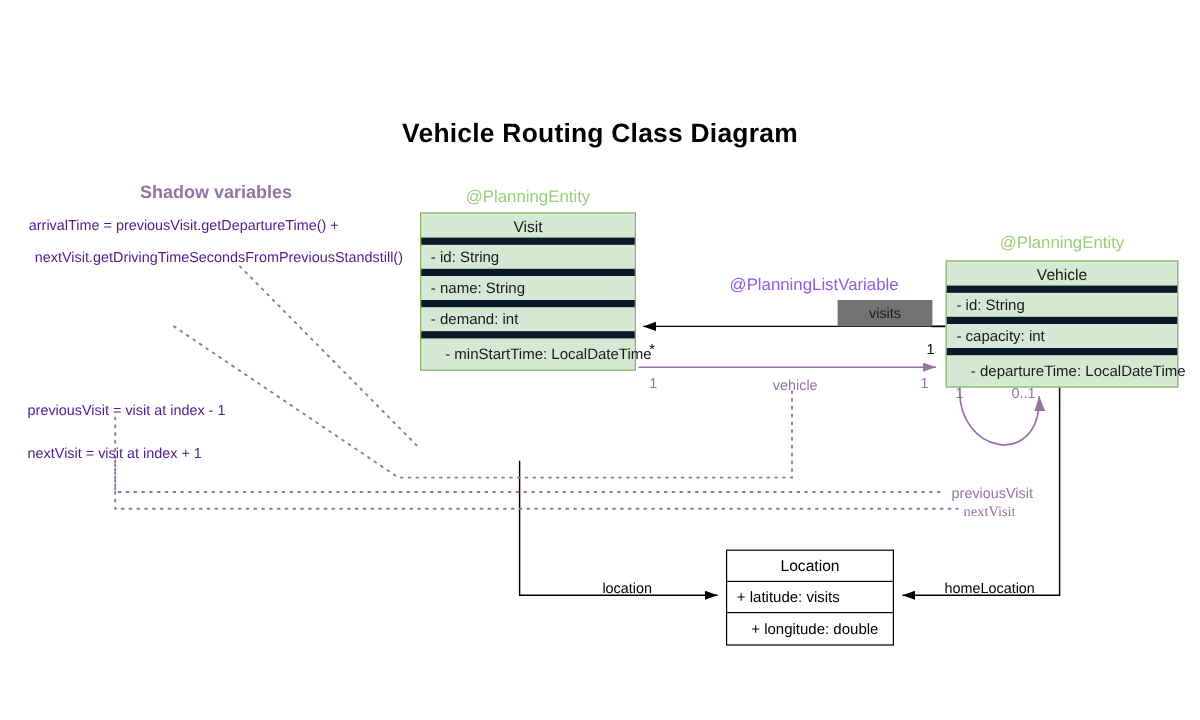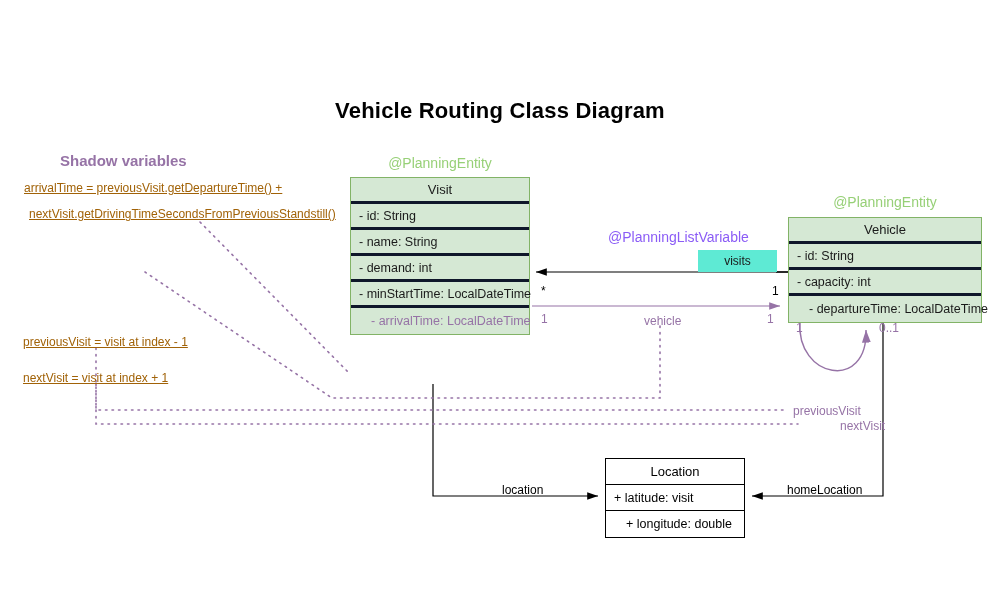--- a/index.html
+++ b/index.html
@@ -44,21 +44,21 @@
 
   
   .uml-class {
     position: absolute;
     box-sizing: border-box;
     border: 1px solid #82b366;
     background: #d5e8d4;
   }
   .uml-class .row {
     box-sizing: border-box;
-    border-bottom: 3px solid #0f172a;
+    border-bottom: 6px solid #0f172a;
     font-size: 12.5px;
     color: #1a1a1a;
     display: flex;
     align-items: center;
     padding: 0 8px;
     white-space: nowrap;
   }
   .uml-class .row:last-child { border-bottom: none; margin-left: 12px; }
   .uml-class .row.title {
     justify-content: center;
@@ -97,31 +97,31 @@
   #visit-stereotype   { left: 350px; top: 155px; width: 180px; text-align: center; color: #97d077; }
   #vehicle-stereotype { left: 788px; top: 194px; width: 194px; text-align: center; color: #97d077; }
   #listvar-stereotype { left: 608px; top: 229px; color: #8b5cf6; }
 
   
   .shadow-heading {
     position: absolute;
     left: 60px;
     top: 152px;
     width: 240px;
+    text-align: center;
     font-size: 15px;
     font-weight: bold;
     color: #9673a6;
     white-space: nowrap;
   }
   .shadow-note {
     position: absolute;
     font-size: 12px;
-    color: #a16207;
-    white-space: nowrap;
-    text-decoration: underline;
+    color: #4c1d95;
+    white-space: nowrap;
   }
   #shadow-note-arrival-1 { left: 24px; top: 181px; }
   #shadow-note-arrival-2 { left: 29px; top: 207px; }
   #shadow-note-vehicle   { left: 23px; top: 254px; }
   #shadow-note-prev      { left: 23px; top: 335px; }
   #shadow-note-next      { left: 23px; top: 371px; }
 
   
   .edge-label {
     position: absolute;
@@ -130,39 +130,39 @@
   }
   .edge-label.black { color: #000000; }
   .edge-label.purple { color: #9673a6; }
 
   #label-visits {
     position: absolute;
     left: 698px;
     top: 250px;
     width: 79px;
     height: 22px;
-    background: #5eead4;
+    background: #737373;
     color: #1a1a1a;
     font-size: 12px;
     display: flex;
     align-items: center;
     justify-content: center;
   }
 
   #mult-visit-star    { left: 541px; top: 284px; }
   #mult-vehicle-one   { left: 772px; top: 284px; }
   #mult-visit-one     { left: 541px; top: 312px; }
   #mult-vehicle-one-b { left: 767px; top: 312px; }
   #label-vehicle      { left: 644px; top: 314px; }
 
   #mult-loop-one   { left: 796px; top: 321px; }
-  #mult-loop-zone  { left: 843px; top: 321px; margin-left: 36px; }
+  #mult-loop-zone  { left: 843px; top: 321px; }
 
   #label-previous-visit { left: 793px; top: 404px; }
-  #label-next-visit     { left: 840px; top: 419px; }
+  #label-next-visit     { left: 803px; top: 419px; font-family: Liberation Serif, serif; }
 
   #label-location      { left: 502px; top: 483px; }
   #label-home-location { left: 787px; top: 483px; }
 </style>
 </head>
 <body>
 
 <div id="canvas">
 
   <svg class="svg-layer" viewBox="0 0 1000 600" width="1000" height="600">
@@ -222,34 +222,33 @@
   <div class="shadow-note" id="shadow-note-prev">previousVisit = visit at index - 1</div>
   <div class="shadow-note" id="shadow-note-next">nextVisit = visit at index + 1</div>
 
   <div class="stereotype" id="visit-stereotype">@PlanningEntity</div>
   <div class="uml-class" id="visit-class">
     <div class="row title">Visit</div>
     <div class="row">- id: String</div>
     <div class="row">- name: String</div>
     <div class="row">- demand: int</div>
     <div class="row">- minStartTime: LocalDateTime</div>
-    <div class="row shadow">- arrivalTime: LocalDateTime</div>
   </div>
 
   <div class="stereotype" id="vehicle-stereotype">@PlanningEntity</div>
   <div class="uml-class" id="vehicle-class">
     <div class="row title">Vehicle</div>
     <div class="row">- id: String</div>
     <div class="row">- capacity: int</div>
     <div class="row">- departureTime: LocalDateTime</div>
   </div>
 
   <div class="uml-class plain" id="location-class">
     <div class="row title">Location</div>
-    <div class="row">+ latitude: visit</div>
+    <div class="row">+ latitude: visits</div>
     <div class="row">+ longitude: double</div>
   </div>
 
   <div class="stereotype" id="listvar-stereotype">@PlanningListVariable</div>
   <div id="label-visits">visits</div>
 
   <div class="edge-label black" id="mult-visit-star">*</div>
   <div class="edge-label black" id="mult-vehicle-one">1</div>
 
   <div class="edge-label purple" id="mult-visit-one">1</div>

